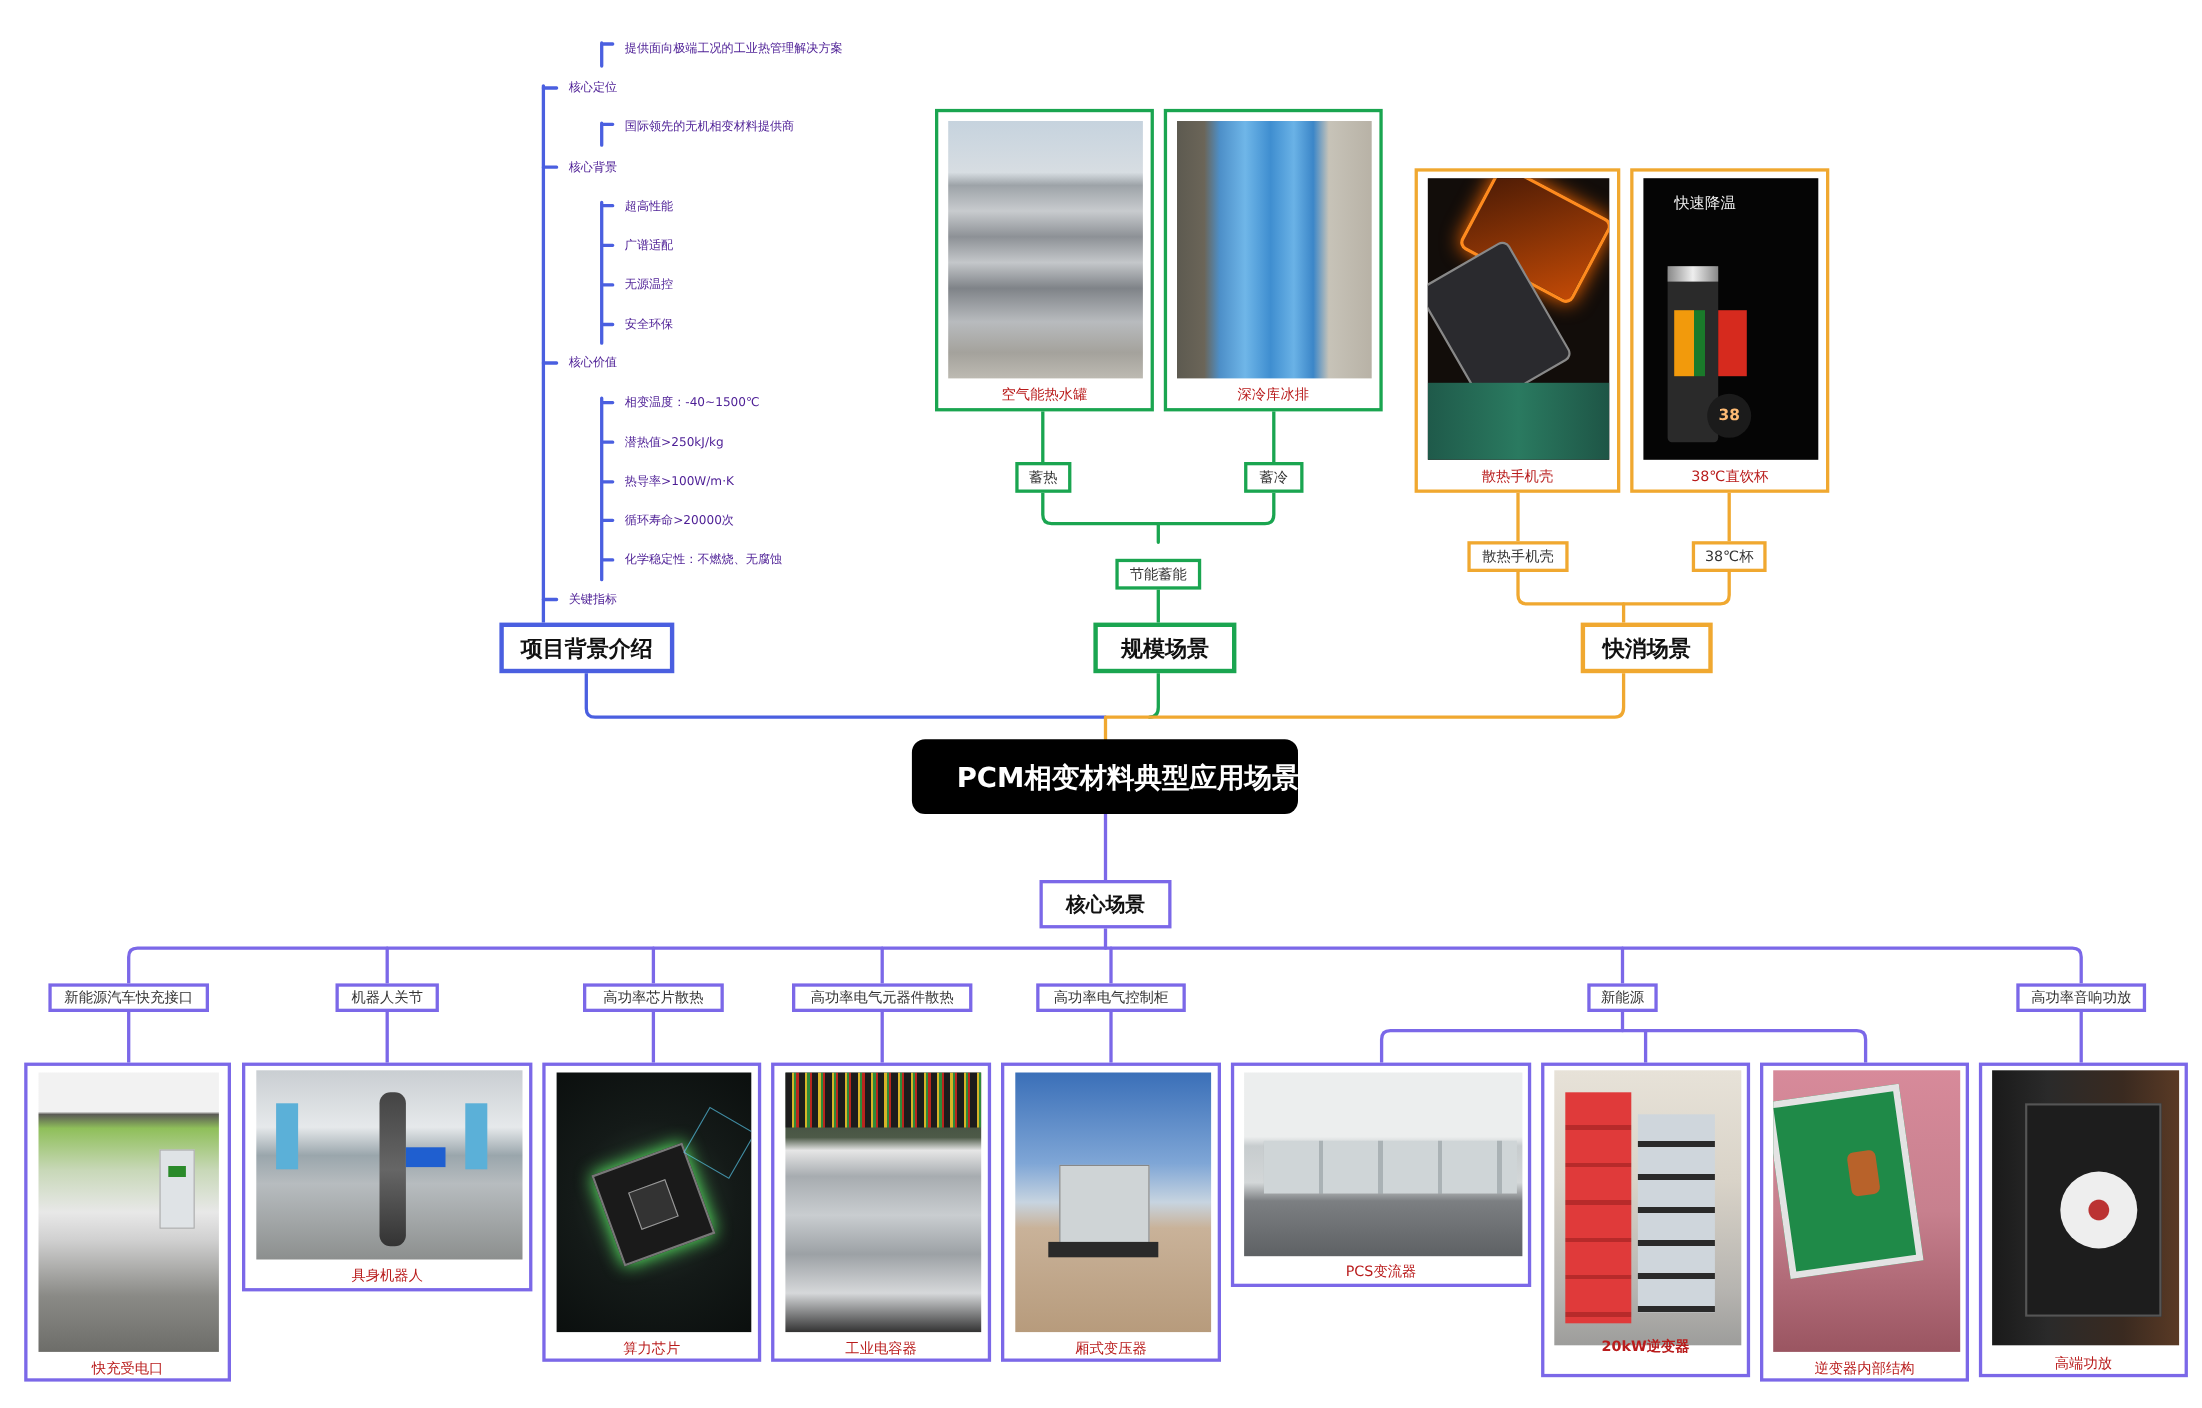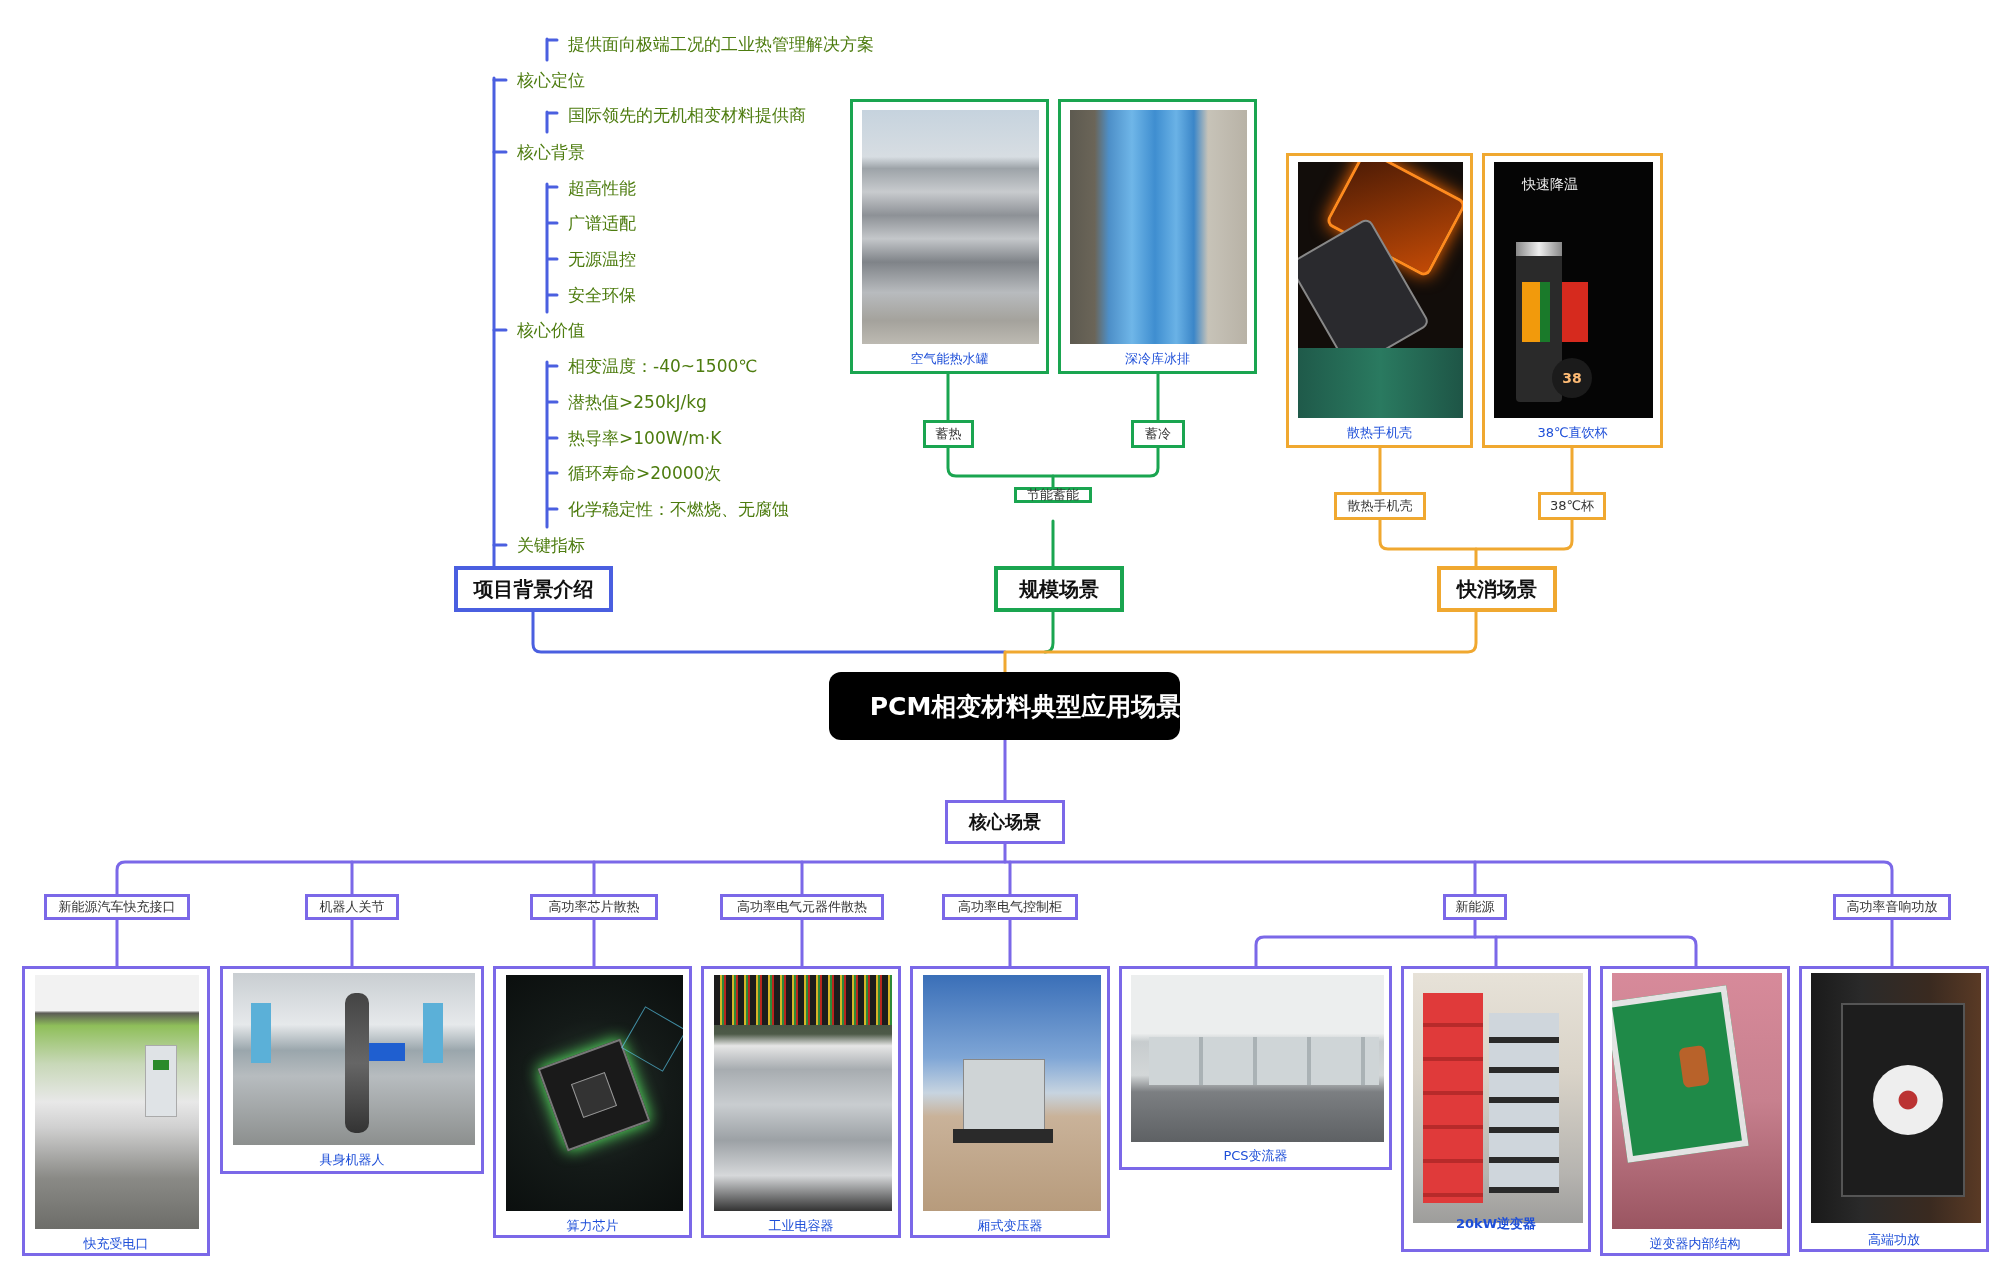--- a/index.html
+++ b/index.html
@@ -1,26 +1,26 @@
 <!DOCTYPE html>
 <html><head>
 <meta charset="utf-8">
 <style>
   html,body{margin:0;padding:0;background:#ffffff;}
   body{width:2002px;height:1280px;position:relative;overflow:hidden;font-family:"DejaVu Sans","Liberation Sans",sans-serif;color:#222;}
   .abs{position:absolute;}
   svg.lines{position:absolute;left:0;top:0;}
-  .tree-text{position:absolute;font-size:17px;color:#4d7c0f;white-space:nowrap;line-height:16px;}
+  .tree-text{position:absolute;font-size:11px;color:#4c1d95;white-space:nowrap;line-height:16px;}
   .node{position:absolute;background:#fff;box-sizing:border-box;display:flex;align-items:center;justify-content:center;white-space:nowrap;}
   .main-node{font-size:20px;font-weight:bold;color:#111;border:4px solid;}
   .small-node{font-size:13px;color:#333;border:3px solid;}
   .center-node{background:#000;color:#fff;font-size:25px;font-weight:bold;border-radius:12px;padding-left:42px;}
   .card{position:absolute;box-sizing:border-box;background:#fff;border:3px solid;}
   .card .pic{position:absolute;overflow:hidden;}
-  .card .cap{position:absolute;left:0;right:0;text-align:center;font-size:13px;color:#1d4ed8;}
+  .card .cap{position:absolute;left:0;right:0;text-align:center;font-size:13px;color:#b91c1c;}
   .green{border-color:#1aa550;}
   .orange{border-color:#f0a830;}
   .purple{border-color:#7b68e8;}
   .blue{border-color:#4a5fe0;}
 </style>
 </head>
 <body>
 
 <svg class="lines" width="2002" height="1280">
   <g fill="none" stroke-linejoin="round" stroke-linecap="round">
@@ -83,21 +83,21 @@
 <div class="card green" style="left:850px;top:99px;width:199px;height:275px;">
   <div class="pic" style="left:9px;top:8px;width:177px;height:234px;background:linear-gradient(180deg,#c6d3de 0%,#d7dde2 20%,#9da3a8 25%,#c8cbce 35%,#8d9196 45%,#c4c7ca 55%,#7f8388 65%,#b8bbbe 78%,#a4a29c 90%,#bdbab2 100%);"></div>
   <div class="cap" style="top:248px;">空气能热水罐</div>
 </div>
 <div class="card green" style="left:1058px;top:99px;width:199px;height:275px;">
   <div class="pic" style="left:9px;top:8px;width:177px;height:234px;background:linear-gradient(90deg,#5d5a50 0%,#6b6558 14%,#4d8fc8 22%,#6fb6e8 35%,#3f8ed0 48%,#6ab2e6 60%,#3b86c8 70%,#c7c3b8 78%,#b8b2a6 100%);"></div>
   <div class="cap" style="top:248px;">深冷库冰排</div>
 </div>
 <div class="node small-node green" style="left:923px;top:420px;width:51px;height:28px;">蓄热</div>
 <div class="node small-node green" style="left:1131px;top:420px;width:54px;height:28px;">蓄冷</div>
-<div class="node small-node green" style="left:1014px;top:487px;width:78px;height:16px;">节能蓄能</div>
+<div class="node small-node green" style="left:1014px;top:508px;width:78px;height:28px;">节能蓄能</div>
 <div class="node main-node green" style="left:994px;top:566px;width:130px;height:46px;">规模场景</div>
 
 <div class="card orange" style="left:1286px;top:153px;width:187px;height:295px;">
   <div class="pic" style="left:9px;top:6px;width:165px;height:256px;background:#120d0a;">
     <div class="abs" style="left:40px;top:8px;width:110px;height:80px;border:3px solid #ff8a1e;border-radius:8px;transform:rotate(28deg);box-shadow:0 0 18px #ff6a00;background:linear-gradient(135deg,#4a1a05,#c24a06);"></div>
     <div class="abs" style="left:14px;top:70px;width:90px;height:120px;border:2px solid #888;border-radius:8px;transform:rotate(-30deg);background:#2a2a2e;"></div>
     <div class="abs" style="left:0;top:186px;width:165px;height:70px;background:linear-gradient(90deg,#1f5a4a,#2a7a60,#1e5546);"></div>
   </div>
   <div class="cap" style="top:268px;">散热手机壳</div>
 </div>

